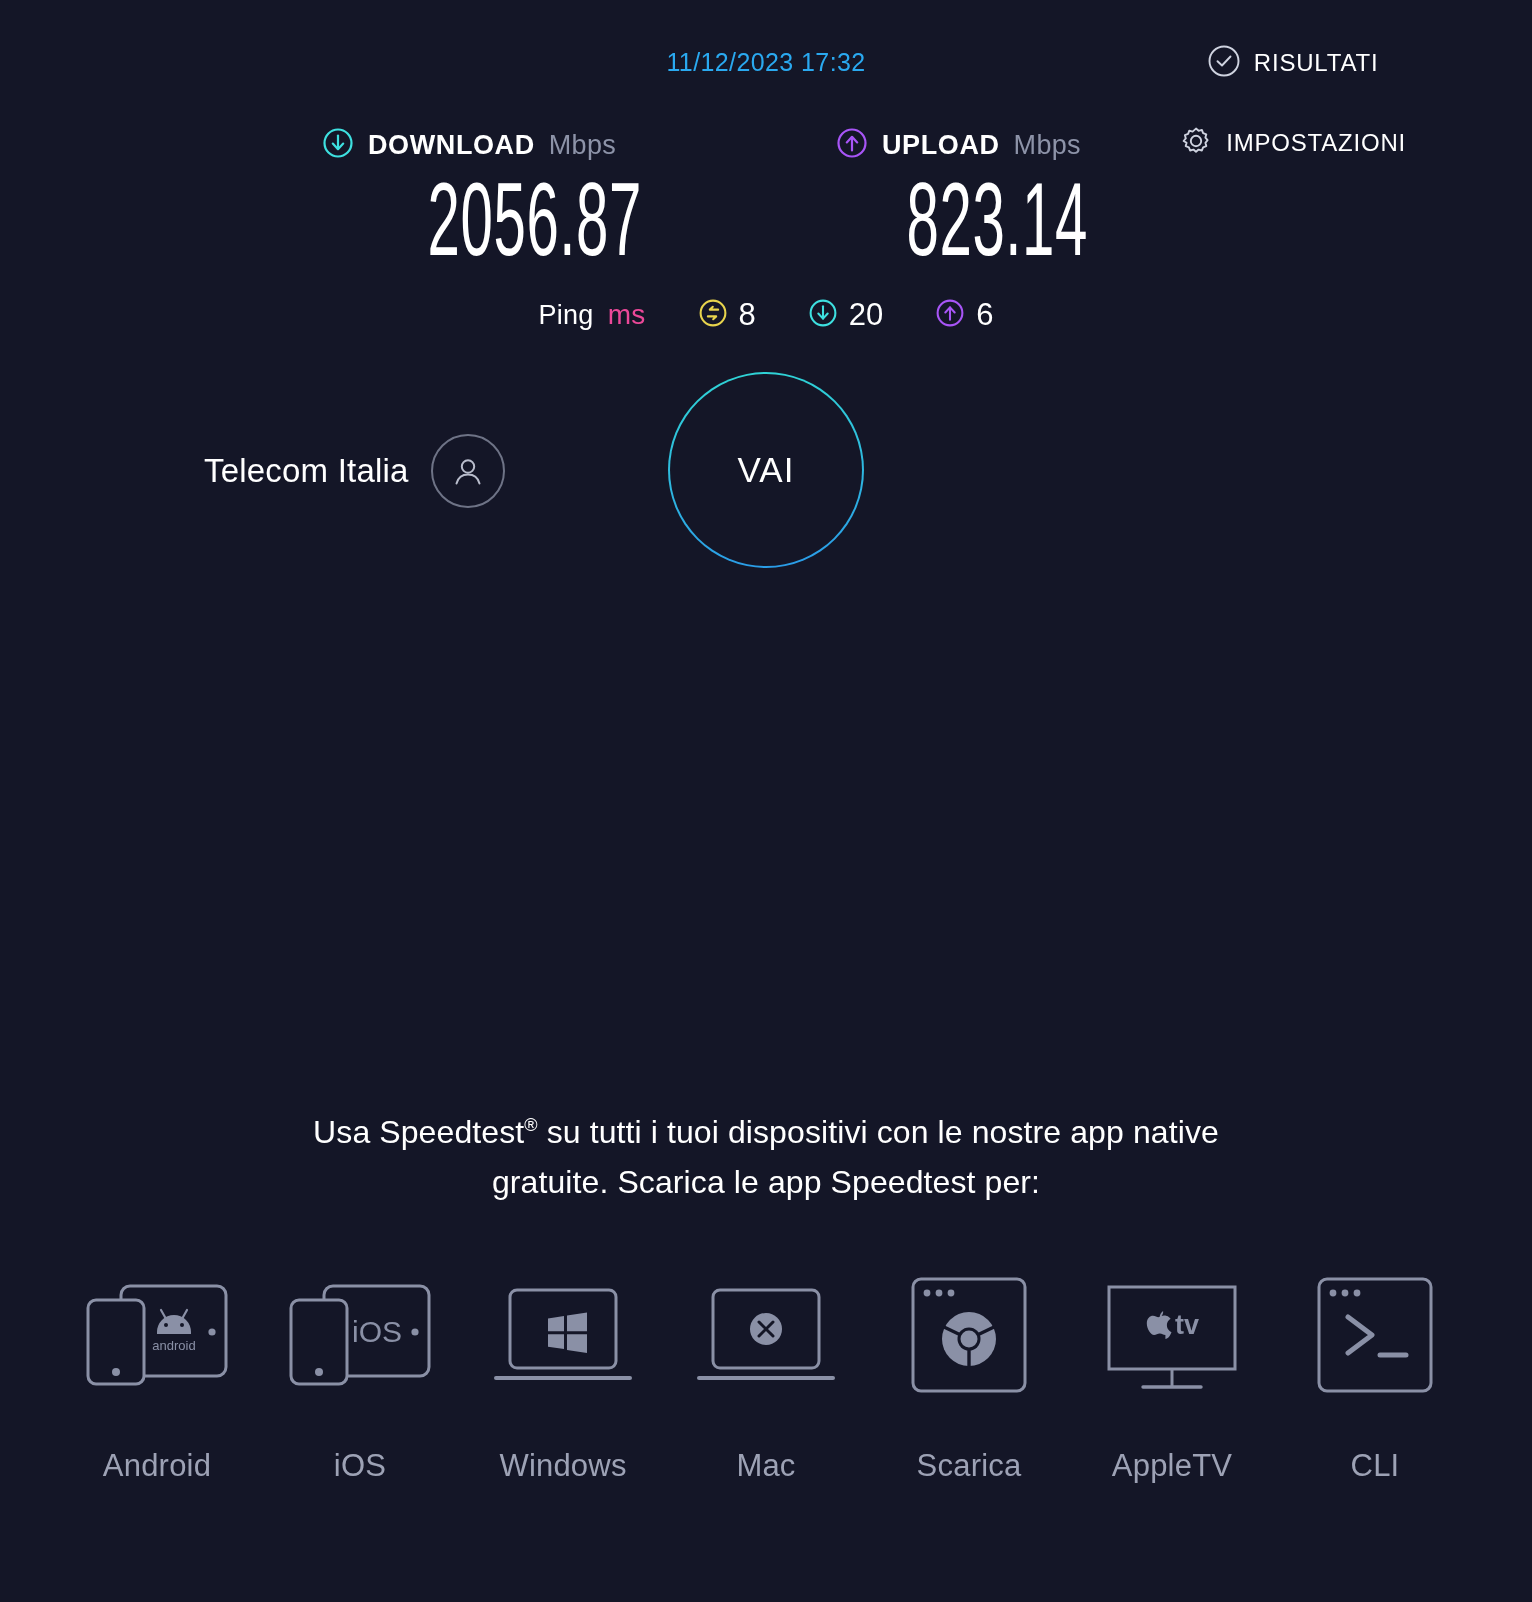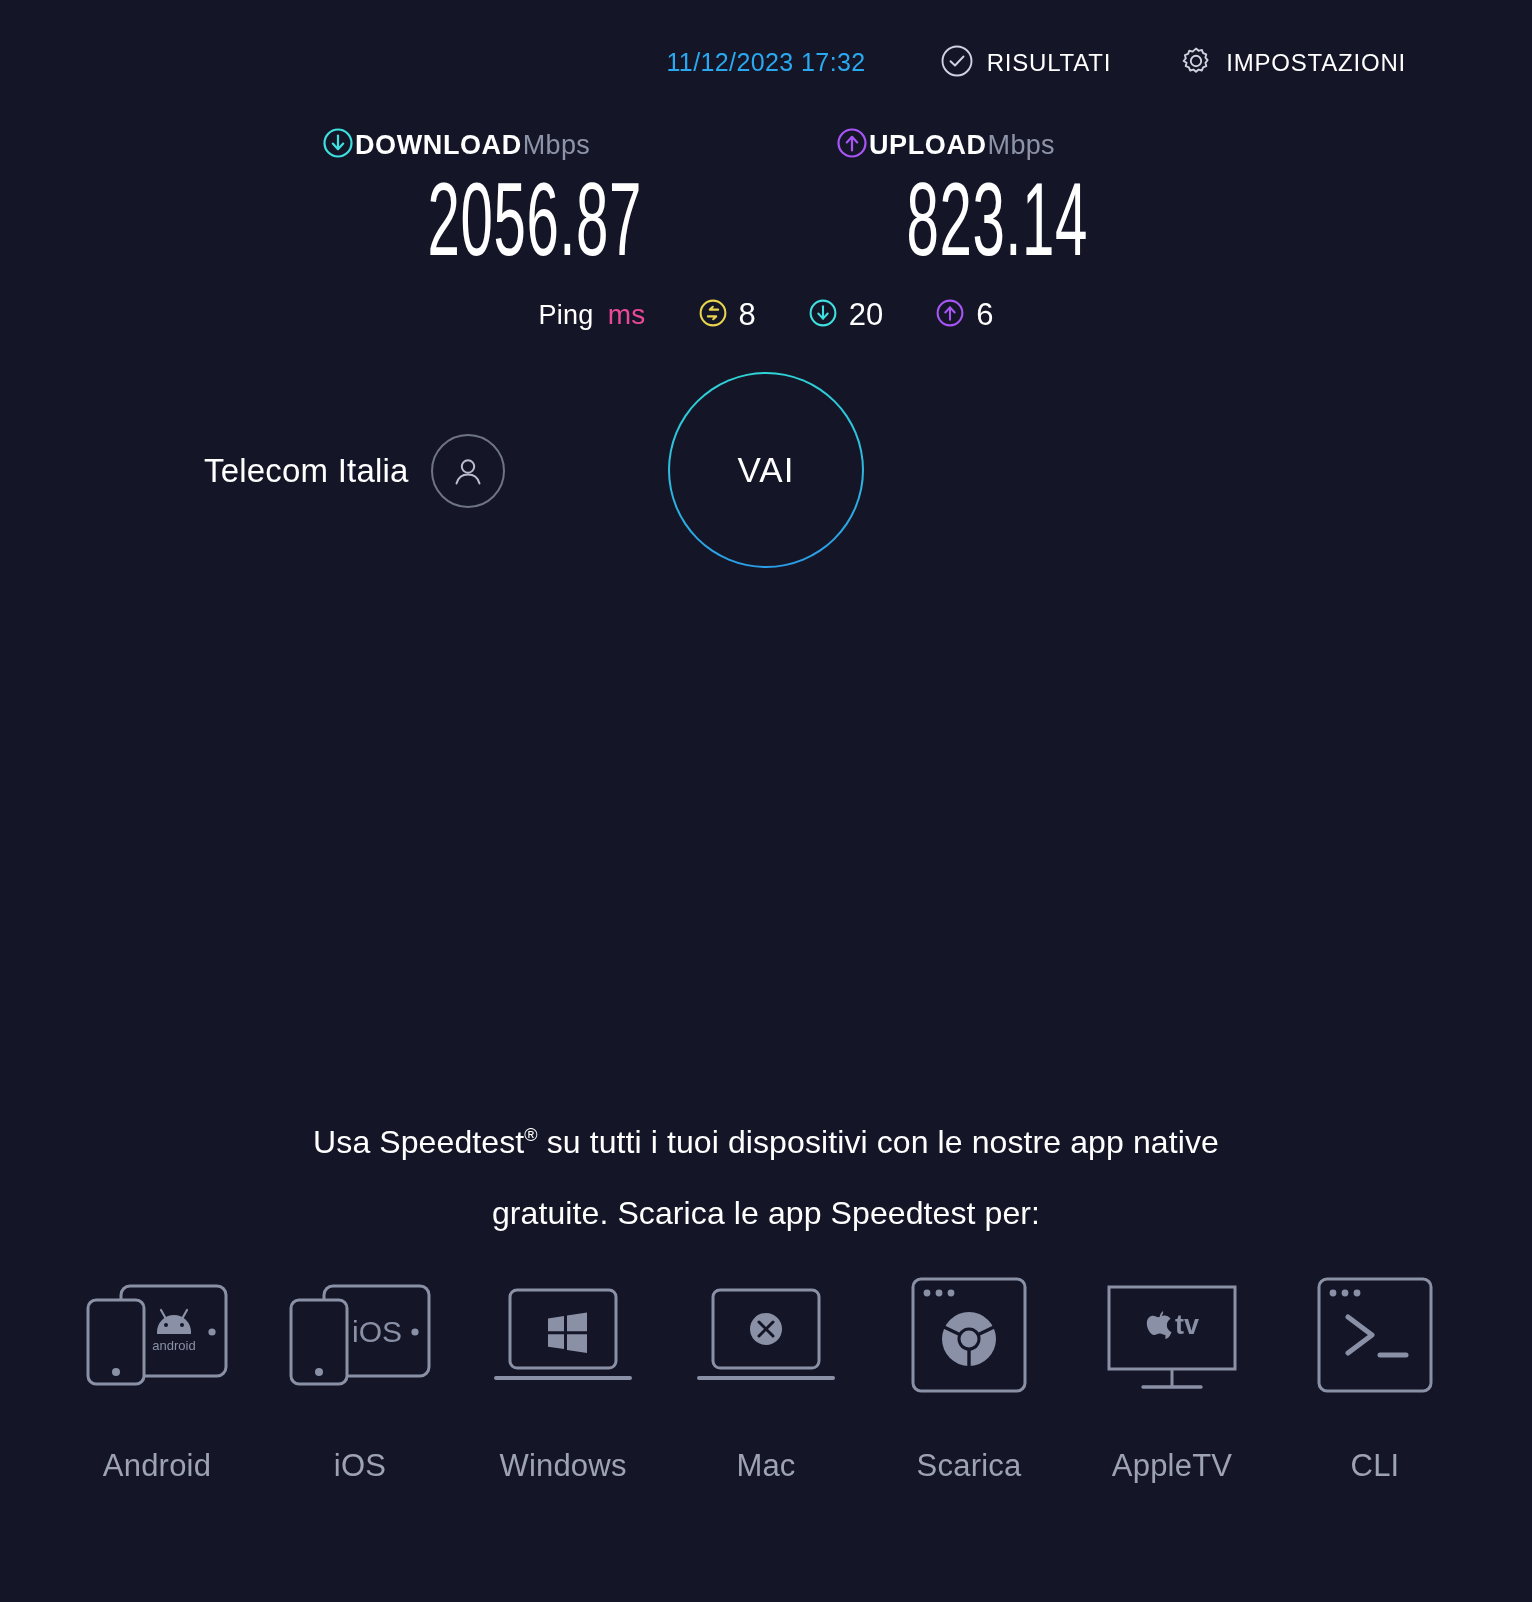--- a/index.html
+++ b/index.html
@@ -37,21 +37,22 @@
     color: #2aa9f0;
     font-family: "Liberation Sans", sans-serif;
   }
 
   .nav {
     position: absolute;
     right: 126px;
     top: 44px;
     display: flex;
     align-items: center;
-    gap: 68px;
+    gap: 42px;
+    flex-direction: column;
   }
 
   .nav-item {
     display: flex;
     align-items: center;
     gap: 13px;
     cursor: pointer;
   }
 
   .nav-label {
@@ -75,21 +76,21 @@
     height: 160px;
   }
 
   .metric { position: absolute; top: 0; }
   .metric.download { left: 322px; width: 320px; }
   .metric.upload   { left: 836px; width: 320px; }
 
   .metric-head {
     display: flex;
     align-items: center;
-    gap: 1px;
+    gap: 14px;
     height: 40px;
   }
 
   .metric-title {
     font-size: 27px;
     font-weight: 700;
     letter-spacing: 0.6px;
     color: #ffffff;
   }
 
@@ -215,21 +216,21 @@
   
   .promo {
     position: absolute;
     top: 1100px;
     left: 0; right: 0;
     text-align: center;
   }
 
   .promo-text {
     font-size: 32px;
-    line-height: 71px;
+    line-height: 50px;
     color: #ffffff;
     font-weight: 400;
     max-width: 1030px;
     margin: 0 auto;
     letter-spacing: 0.1px;
   }
   .promo-text sup { font-size: 18px; vertical-align: super; }
 
   .apps {
     position: absolute;

